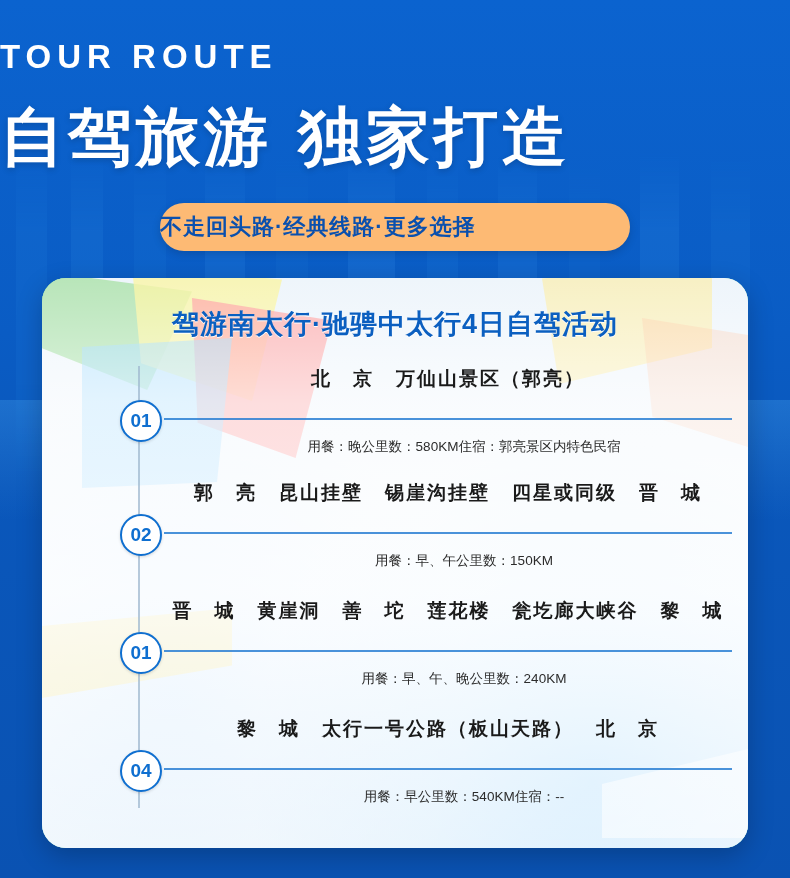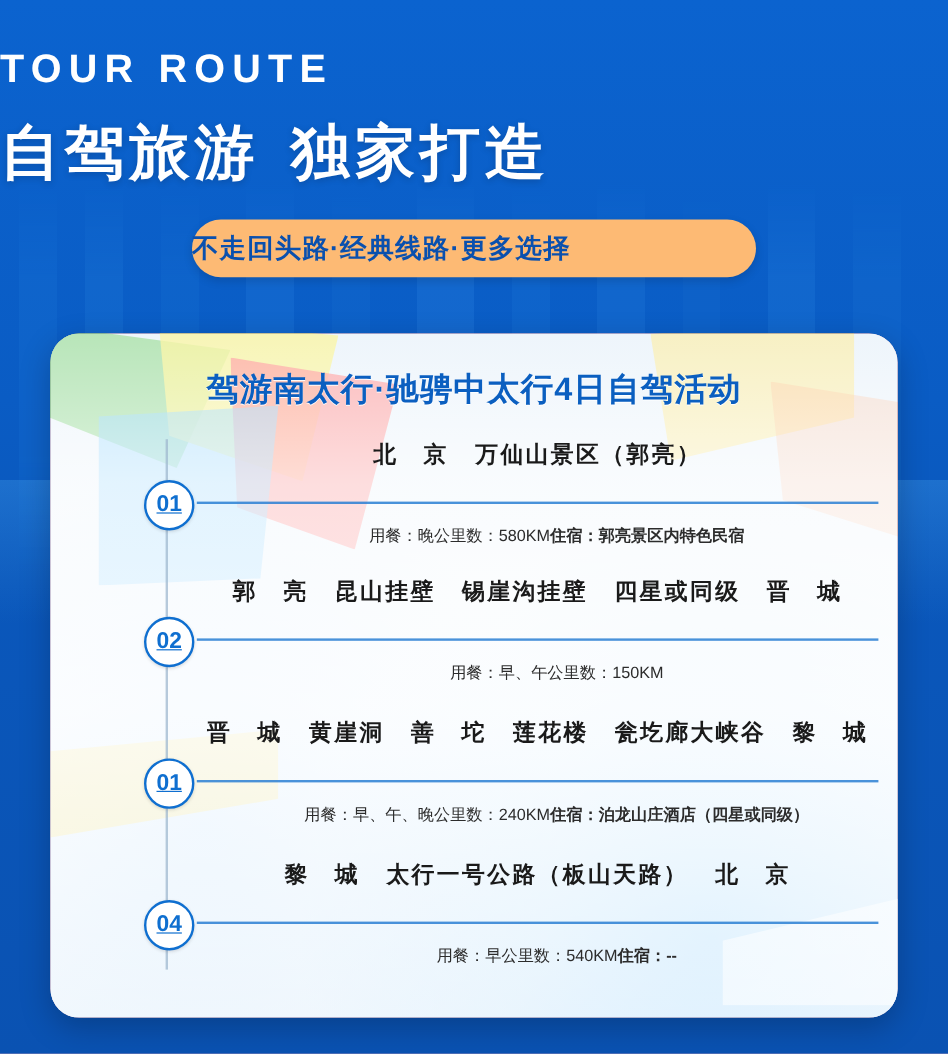--- a/index.html
+++ b/index.html
@@ -36,37 +36,37 @@
 
   
   .hdr{position:absolute;left:0;right:0;top:0;text-align:left;}
   .hdr .en{
     margin-top:38px;
     color:#ffffff;font-size:33px;font-weight:bold;letter-spacing:6px;
     font-family:"Liberation Sans",sans-serif;
   }
   .hdr .cn{
     margin-top:18px;
-    color:#ffffff;font-size:50px;font-weight:bold;letter-spacing:4px;
+    color:#ffffff;font-size:64px;font-weight:bold;letter-spacing:4px;
     text-shadow:0 2px 6px rgba(0,0,0,.18);
   }
   .hdr .cn .gap{display:inline-block;width:26px;}
   .pill{
     margin:22px auto 0;
     width:470px;height:48px;line-height:48px;
     background:#fdba74;border-radius:24px;
     color:#0a50ae;font-size:22px;font-weight:bold;letter-spacing:1px;
     box-shadow:0 3px 8px rgba(0,0,0,.15);
   }
 
   
   .card{
     position:absolute;left:42px;top:278px;width:706px;height:570px;
     border-radius:24px;overflow:hidden;
-    background:#fca5a5;
+    background:#86efac;
     box-shadow:0 8px 26px rgba(0,0,0,.22);
   }
   .card-bg{
     position:absolute;inset:0;
     background:
       radial-gradient(circle at 78% 88%, rgba(120,200,255,.55), rgba(255,255,255,0) 46%),
       radial-gradient(circle at 18% 72%, rgba(170,215,255,.55), rgba(255,255,255,0) 42%),
       linear-gradient(180deg,#d9e9f6 0%,#eaf3fb 35%,#f3f8fd 60%,#e6f1fa 100%);
   }
   
@@ -107,41 +107,40 @@
   }
 
   .leg{position:absolute;left:60px;right:16px;}
   .leg .num{
     position:absolute;left:18px;top:34px;
     width:38px;height:38px;border-radius:50%;
     background:#ffffff;border:2px solid #0f6fd0;
     color:#0f6fd0;font-size:19px;font-weight:bold;
     display:flex;align-items:center;justify-content:center;
     box-shadow:0 1px 3px rgba(0,0,0,.15);
-    text-decoration:underline;
   }
   .leg .places{
     position:absolute;left:62px;right:0;top:0;
     text-align:center;
     color:#1a1a1a;font-size:19px;font-weight:bold;letter-spacing:2px;
     white-space:nowrap;
   }
   .leg .places .sp{display:inline-block;width:22px;}
   .leg .rule{
     position:absolute;left:62px;right:0;top:52px;height:2px;
     background:#2a7fd4;opacity:.85;
   }
   .leg .meta{
     position:absolute;left:62px;right:0;top:72px;
     display:flex;justify-content:center;
     color:#2c2c2c;font-size:13.5px;
     padding:0 14px 0 46px;box-sizing:border-box;
   }
   .leg .meta span{white-space:nowrap;}
-  .leg .meta .m-stay{flex:0 0 auto;font-weight:bold;}
+  .leg .meta .m-stay{flex:0 0 auto;}
 </style>
 </head>
 <body>
 
 <div class="bg">
   <div class="bg-city"></div>
   <div class="bg-water"></div>
 </div>
 
 <div class="hdr">
@@ -196,21 +195,20 @@
 
     <div class="leg" style="top:320px;">
       <div class="num">01</div>
       <div class="places">
         <span>晋　城</span><span class="sp"></span><span>黄崖洞</span><span class="sp"></span><span>善　坨</span><span class="sp"></span><span>莲花楼</span><span class="sp"></span><span>瓮圪廊大峡谷</span><span class="sp"></span><span>黎　城</span>
       </div>
       <div class="rule"></div>
       <div class="meta">
         <span class="m-meal">用餐：早、午、晚</span>
         <span class="m-dist">公里数：240KM</span>
-        <span class="m-stay">住宿：泊龙山庄酒店（四星或同级）</span>
       </div>
     </div>
 
     <div class="leg" style="top:438px;">
       <div class="num">04</div>
       <div class="places">
         <span>黎　城</span><span class="sp"></span><span>太行一号公路（板山天路）</span><span class="sp"></span><span>北　京</span>
       </div>
       <div class="rule"></div>
       <div class="meta">

